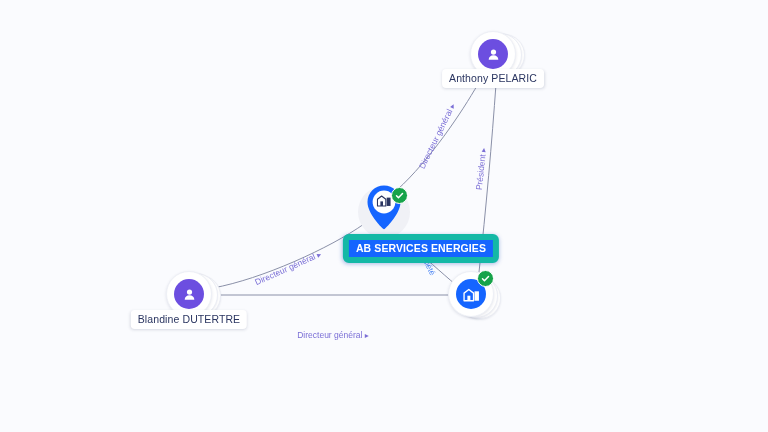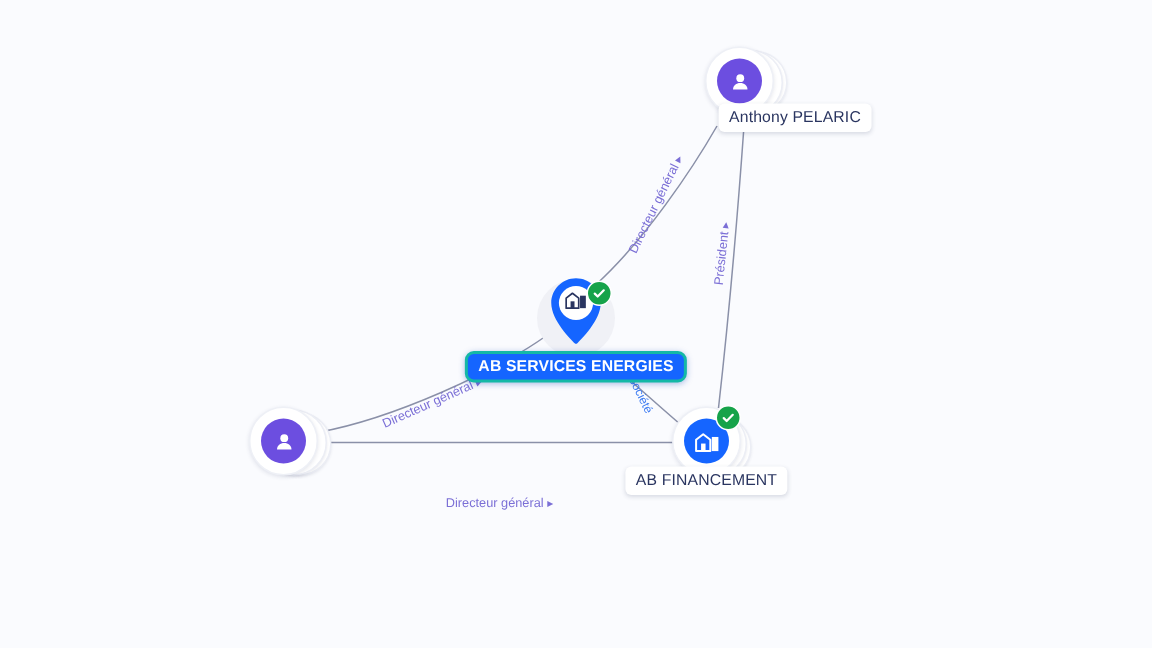--- a/index.html
+++ b/index.html
@@ -55,23 +55,24 @@
     position:absolute;transform:translate(-50%,0);white-space:nowrap;
     font-size:10.5px;letter-spacing:.1px;
     padding:3px 7px 4px;border-radius:4px;z-index:8;
   }
   .label.plain{
     background:#ffffff;color:#2a3560;
     box-shadow:0 1px 3px rgba(40,50,90,.16);
   }
   .label.selected{
     background:#1565ff;color:#ffffff;font-weight:700;
-    border:2px solid #14b8a6;border-radius:6px;
+    border:6px solid #14b8a6;border-radius:6px;
     padding:2px 7px 3px;
     box-shadow:0 1px 4px rgba(20,70,180,.35);
+    margin-left:37px;
   }
 
   
   .edge-label{
     position:absolute;white-space:nowrap;
     font-size:8.5px;color:#7b6fd6;
     transform-origin:50% 50%;z-index:7;
     pointer-events:none;
   }
   .edge-label.blue{color:#3d7bf2;font-size:8px;}
@@ -126,21 +127,21 @@
       <div class="disc">
         <div class="inner person">
           <svg width="17" height="17" viewBox="0 0 24 24" aria-hidden="true">
             <circle cx="12" cy="8.6" r="3.7" fill="#ffffff"></circle>
             <path d="M5.2 19.4c0-3.9 3.1-6.2 6.8-6.2s6.8 2.3 6.8 6.2z" fill="#ffffff"></path>
           </svg>
         </div>
       </div>
     </div>
   </div>
-  <div class="label plain" style="left:493px;top:69px;margin-left:37px;">Anthony PELARIC</div>
+  <div class="label plain" style="left:493px;top:69px;">Anthony PELARIC</div>
 
   <div class="node" style="left:384px;top:212px;">
     <div class="pin-halo"></div>
     <div class="pin-wrap">
       <svg width="46" height="58" viewBox="0 0 46 58" aria-hidden="true">
         <path d="M23 2.5c-9.1 0-16.5 7.4-16.5 16.5 0 11.6 13.5 24.8 15.6 26.8a1.3 1.3 0 0 0 1.8 0c2.1-2 15.6-15.2 15.6-26.8C39.5 9.9 32.1 2.5 23 2.5z" fill="#1565ff"></path>
         <circle cx="23" cy="19" r="11.4" fill="#ffffff"></circle>
       </svg>
       <span style="position:absolute;left:23px;top:19px;transform:translate(-50%,-50%);">
         <svg width="15" height="14" viewBox="0 0 24 22" aria-hidden="true">
@@ -171,30 +172,30 @@
           </svg>
         </div>
       </div>
       <span class="badge" style="left:29px;top:-1px;">
         <svg width="9" height="9" viewBox="0 0 12 12" aria-hidden="true">
           <path d="M2 6.3l2.6 2.6L10 3.4" fill="none" stroke="#ffffff" stroke-width="2" stroke-linecap="round" stroke-linejoin="round"></path>
         </svg>
       </span>
     </div>
   </div>
-  <div class="label plain" style="left:471px;top:311px;">AB FINANCEMENT</div>
 
   <div class="node" style="left:189px;top:294px;">
     <div class="round-node">
       <div class="stack" style="left:13px;top:4px;width:40px;height:40px;"></div>
       <div class="stack" style="left:8px;top:2px;width:42px;height:42px;"></div>
       <div class="disc">
         <div class="inner person">
           <svg width="17" height="17" viewBox="0 0 24 24" aria-hidden="true">
             <circle cx="12" cy="8.6" r="3.7" fill="#ffffff"></circle>
             <path d="M5.2 19.4c0-3.9 3.1-6.2 6.8-6.2s6.8 2.3 6.8 6.2z" fill="#ffffff"></path>
           </svg>
         </div>
       </div>
     </div>
   </div>
+  <div class="label plain" style="left:189px;top:310px;">Blandine DUTERTRE</div>
 
 </div>
 
 </body></html>

